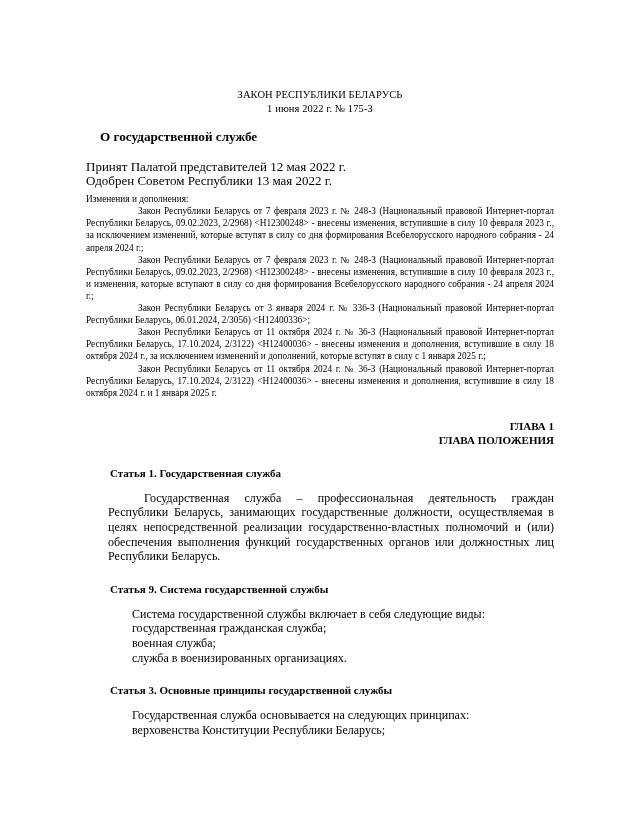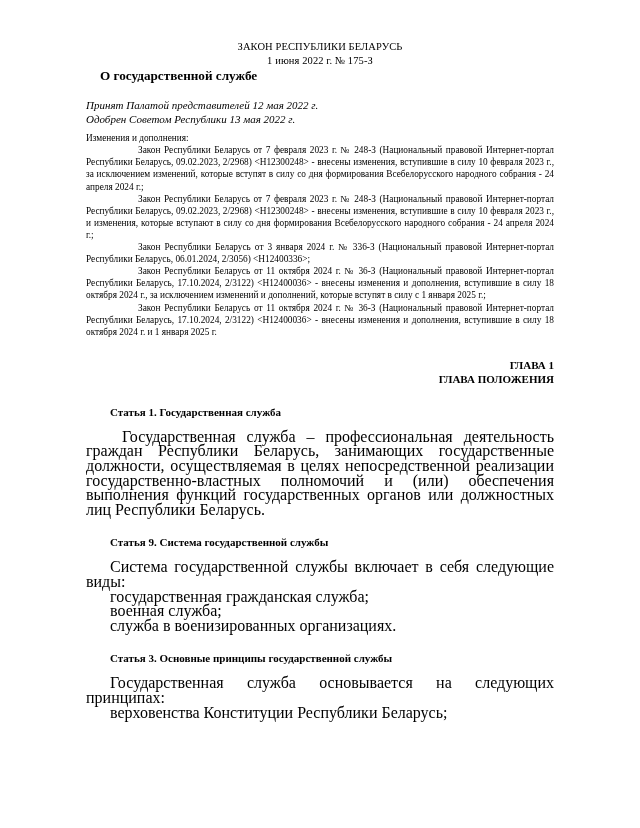--- a/index.html
+++ b/index.html
@@ -13,46 +13,45 @@
     height: 828px;
     font-family: "Liberation Serif", "DejaVu Serif", serif;
     color: #000000;
     overflow: hidden;
   }
   .page {
     position: relative;
     width: 640px;
     height: 828px;
     box-sizing: border-box;
-    padding: 40px 86px 10px 86px;
+    padding: 88px 86px 10px 86px;
   }
   
   .doc-head {
     text-align: center;
     font-size: 10.5px;
     line-height: 13.5px;
     letter-spacing: 0.1px;
   }
   .doc-head .law-line { display: block; }
   .doc-head .date-line { display: block; }
 
   .doc-title {
-    margin-top: 1px;
+    margin-top: 14px;
     margin-left: 14px;
     font-size: 13.2px;
     font-weight: bold;
     line-height: 16px;
     text-align: left;
   }
 
   .adoption {
     margin-top: 15px;
     margin-left: 0px;
-    font-style: italic;
-    font-size: 11px;
+    font-size: 13px;
     line-height: 13.6px;
   }
   .adoption div { display: block; }
 
   
   .amend-block {
     margin-top: 6px;
     font-size: 9.3px;
     line-height: 12.1px;
   }
@@ -79,23 +78,24 @@
     margin-top: 18px;
   }
   .article-title {
     font-size: 11px;
     font-weight: bold;
     line-height: 14px;
     margin-left: 24px;
   }
   .article-body {
     margin-top: 11px;
-    font-size: 16px;
+    font-size: 12px;
     line-height: 14.6px;
     text-align: justify;
+    margin-left: 22px;
   }
   .article-body .p-indent {
     text-indent: 36px;
     display: block;
   }
   .article-body .p-plain {
     display: block;
     text-indent: 24px;
   }
   .article-body .p-item {

